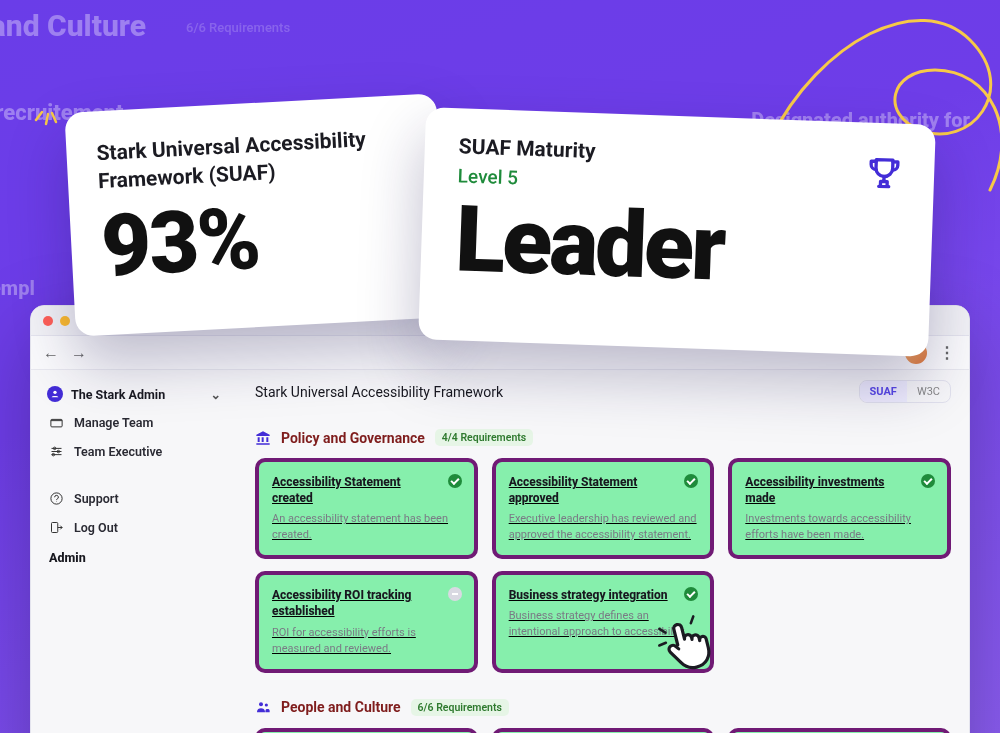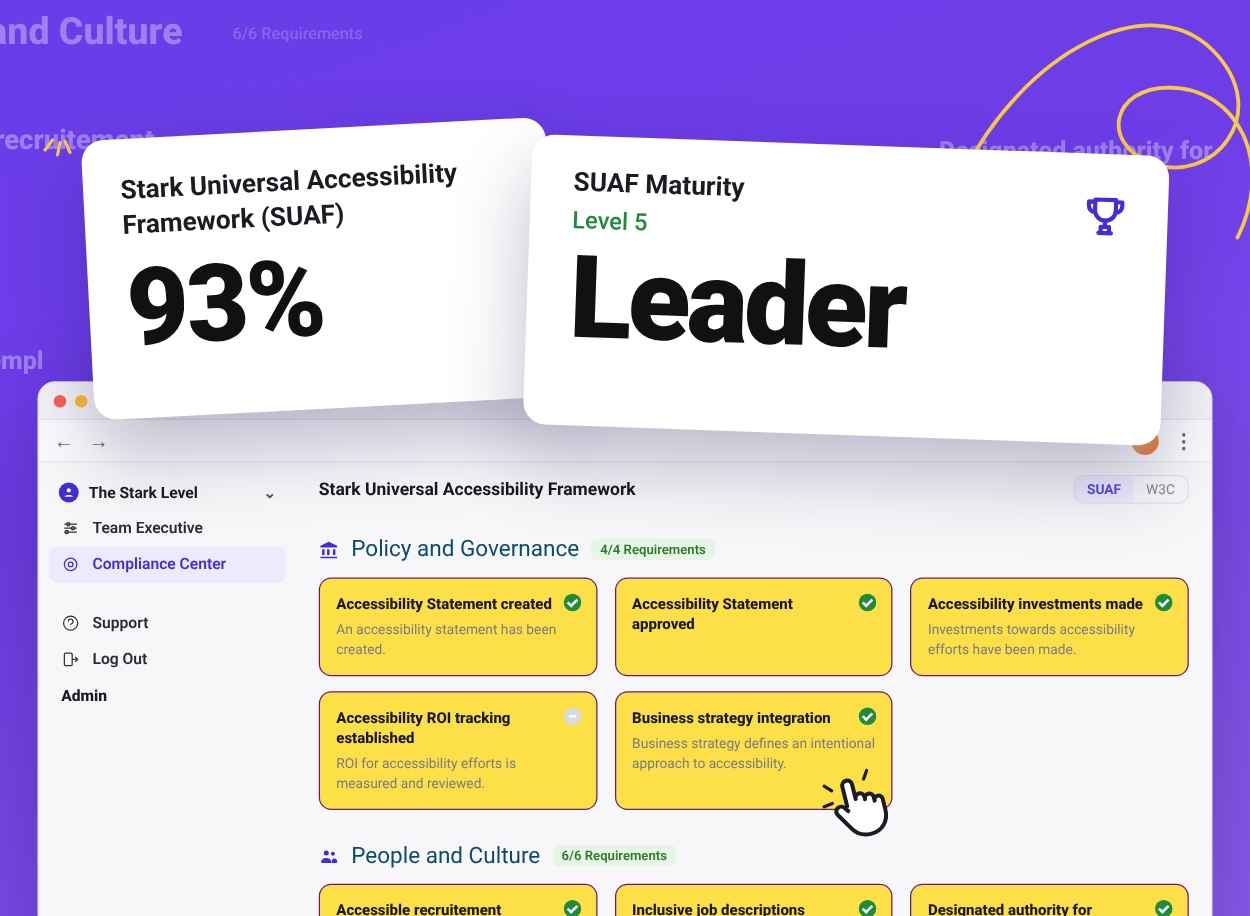--- a/index.html
+++ b/index.html
@@ -37,33 +37,33 @@
   .nav-item.active { background:#ecebfd; color:#432dd7; }
   .nav-item .ic { width:15px; height:15px; display:inline-flex; align-items:center; justify-content:center; }
   .nav-item .ic svg { width:15px; height:15px; stroke:#333; stroke-width:1.6; fill:none; }
   .nav-item.active .ic svg { stroke:#432dd7; }
   .sidebar .gap { height:18px; }
   .admin-label { padding:8px 10px; font-weight:800; color:#18181f; font-size:12.5px; }
 
   
   .main { flex:1; padding:10px 18px 0 18px; overflow:hidden; }
   .main-header { display:flex; align-items:center; }
-  .main-title { font-size:14px; font-weight:700; color:#18181f; }
+  .main-title { font-size:14px; font-weight:400; color:#18181f; }
   .seg { margin-left:auto; display:flex; border:1px solid #e2e2ee; border-radius:8px; overflow:hidden; font-size:11px; }
   .seg div { padding:4px 10px; color:#888; }
   .seg .on { background:#efedff; color:#5847e8; font-weight:700; }
 
   .section { margin-top:26px; }
   .section-head { display:flex; align-items:center; gap:10px; margin-bottom:12px; }
   .section-head .sic { width:16px; height:16px; }
-  .section-head .ttl { font-weight:400; font-size:18px; color:#0c4a6e; }
+  .section-head .ttl { font-weight:700; font-size:14px; color:#7f1d1d; }
   .req-pill { font-size:10.5px; background:#e6f5e6; color:#2f7a2f; padding:2px 7px; border-radius:5px; font-weight:600;text-align:center; }
 
   .cards { display:grid; grid-template-columns: repeat(3, 1fr); gap:12px 14px; }
-  .card { border:1px solid #701a75; background:#fde047; border-radius:10px; padding:12px 13px; position:relative; min-height:72px; }
+  .card { border:4px solid #701a75; background:#86efac; border-radius:10px; padding:12px 13px; position:relative; min-height:72px;text-decoration:underline; }
   .card .ct { font-weight:800; font-size:12px; color:#18181f; line-height:1.35; padding-right:22px; }
   .card .cd { font-size:11px; color:#7a7a85; margin-top:5px; line-height:1.45; }
   .card .stat { position:absolute; top:12px; right:12px; width:14px; height:14px; border-radius:50%; display:flex; align-items:center; justify-content:center; }
   .stat.ok { background:#1f8b3b; }
   .stat.ok::after { content:""; width:6px; height:3px; border-left:2px solid #fff; border-bottom:2px solid #fff; transform:rotate(-45deg); margin-top:-1px; }
   .stat.neutral { background:#d9d9e2; }
   .stat.neutral::after { content:""; width:6px; height:2px; background:#fff; }
 
   
   .hero { position:absolute; background:#fff; border-radius:18px; box-shadow: 0 28px 60px rgba(30,20,80,.28); }
@@ -117,46 +117,46 @@
   <div class="app">
 
     <aside class="sidebar">
       <div class="team-row">
         <span class="team-icon">
           <svg viewBox="0 0 24 24">
               <circle cx="12" cy="8" r="4"></circle>
               <path d="M4 20c0-4 16-4 16 0"></path>
             </svg>
         </span>
-        <span>The Stark Level</span>
+        <span>The Stark Admin</span>
         <span class="chev">⌄</span>
       </div>
 
+      <div class="nav-item">
+        <span class="ic">
+            <svg viewBox="0 0 24 24">
+              <rect x="3" y="7" width="18" height="12" rx="1.5"></rect>
+              <path d="M3 9h18"></path>
+            </svg>
+          </span>
+        <span>Manage Team</span>
+      </div>
       <div class="nav-item">
         <span class="ic">
             <svg viewBox="0 0 24 24">
               <line x1="4" y1="7" x2="20" y2="7"></line>
               <line x1="4" y1="12" x2="20" y2="12"></line>
               <line x1="4" y1="17" x2="20" y2="17"></line>
               <circle cx="9" cy="7" r="2"></circle>
               <circle cx="15" cy="12" r="2"></circle>
               <circle cx="7" cy="17" r="2"></circle>
             </svg>
           </span>
         <span>Team Executive</span>
       </div>
-      <div class="nav-item active">
-        <span class="ic">
-            <svg viewBox="0 0 24 24">
-              <circle cx="12" cy="12" r="8"></circle>
-              <circle cx="12" cy="12" r="3"></circle>
-            </svg>
-          </span>
-        <span>Compliance Center</span>
-      </div>
 
       <div class="gap"></div>
 
       <div class="nav-item">
         <span class="ic">
             <svg viewBox="0 0 24 24">
               <circle cx="12" cy="12" r="9"></circle>
               <path d="M9 10a3 3 0 1 1 4 2.8c-.8.4-1 1-1 1.7"></path>
               <circle cx="12" cy="17" r="0.6" fill="#333" stroke="none"></circle>
             </svg>
@@ -195,20 +195,21 @@
         </div>
         <div class="cards">
           <div class="card">
             <span class="stat ok"></span>
             <div class="ct">Accessibility Statement created</div>
             <div class="cd">An accessibility statement has been created.</div>
           </div>
           <div class="card">
             <span class="stat ok"></span>
             <div class="ct">Accessibility Statement approved</div>
+            <div class="cd">Executive leadership has reviewed and approved the accessibility statement.</div>
           </div>
           <div class="card">
             <span class="stat ok"></span>
             <div class="ct">Accessibility investments made</div>
             <div class="cd">Investments towards accessibility efforts have been made.</div>
           </div>
           <div class="card">
             <span class="stat neutral"></span>
             <div class="ct">Accessibility ROI tracking established</div>
             <div class="cd">ROI for accessibility efforts is measured and reviewed.</div>

